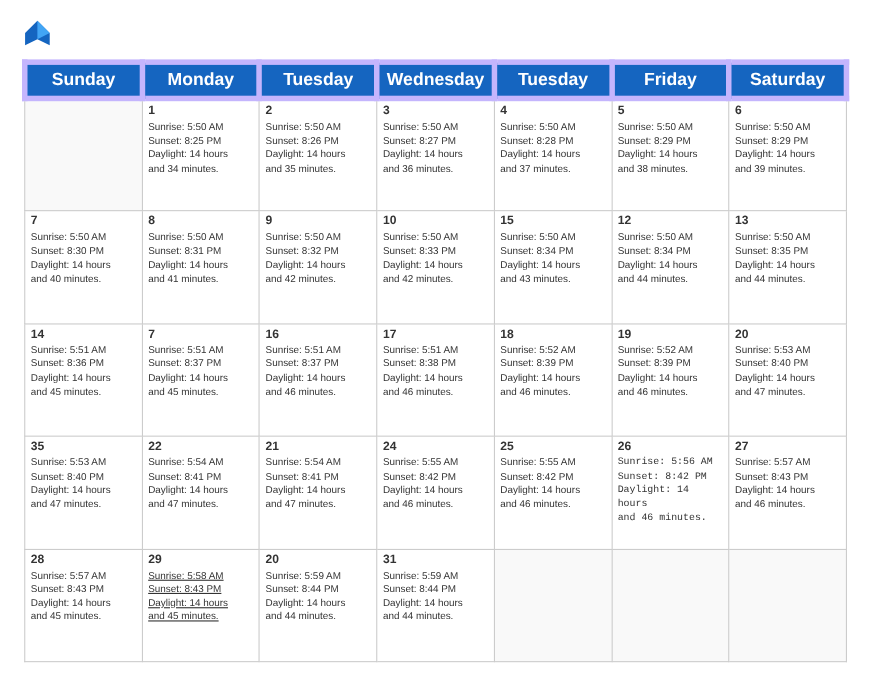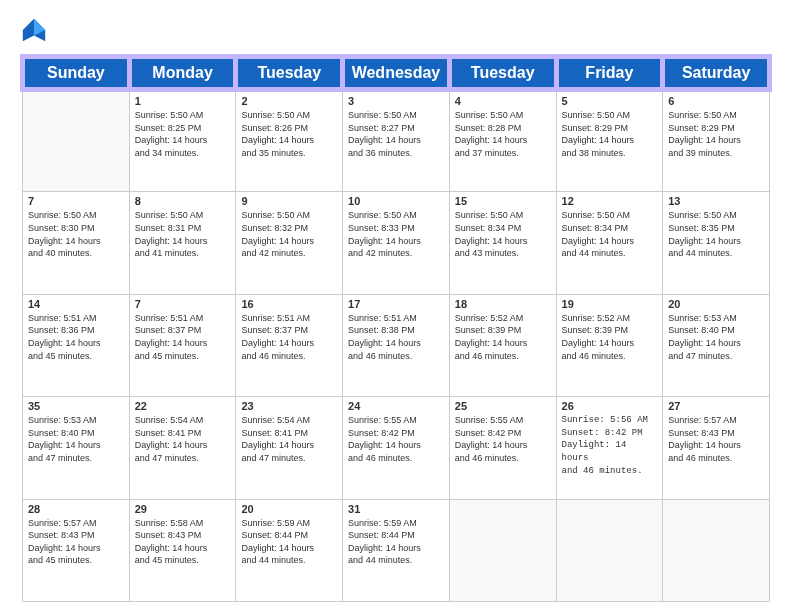--- a/index.html
+++ b/index.html
@@ -288,21 +288,21 @@
 and 47 minutes.</div>
           </td>
           <td>
             <span class="day-num">22</span>
             <div class="day-info" style="white-space: pre-line;">Sunrise: 5:54 AM
 Sunset: 8:41 PM
 Daylight: 14 hours
 and 47 minutes.</div>
           </td>
           <td>
-            <span class="day-num">23</span>
+            <span class="day-num">21</span>
             <div class="day-info" style="white-space: pre-line;">Sunrise: 5:54 AM
 Sunset: 8:41 PM
 Daylight: 14 hours
 and 47 minutes.</div>
           </td>
           <td>
             <span class="day-num">24</span>
             <div class="day-info" style="white-space: pre-line;">Sunrise: 5:55 AM
 Sunset: 8:42 PM
 Daylight: 14 hours
@@ -333,21 +333,21 @@
         <tr>
           <td>
             <span class="day-num">28</span>
             <div class="day-info" style="white-space: pre-line;">Sunrise: 5:57 AM
 Sunset: 8:43 PM
 Daylight: 14 hours
 and 45 minutes.</div>
           </td>
           <td>
             <span class="day-num">29</span>
-            <div class="day-info" style="white-space: pre-line;">Sunrise: 5:58 AM
+            <div class="day-info" style="white-space: pre-line; text-decoration: underline;">Sunrise: 5:58 AM
 Sunset: 8:43 PM
 Daylight: 14 hours
 and 45 minutes.</div>
           </td>
           <td>
             <span class="day-num">20</span>
             <div class="day-info" style="white-space: pre-line;">Sunrise: 5:59 AM
 Sunset: 8:44 PM
 Daylight: 14 hours
 and 44 minutes.</div>

